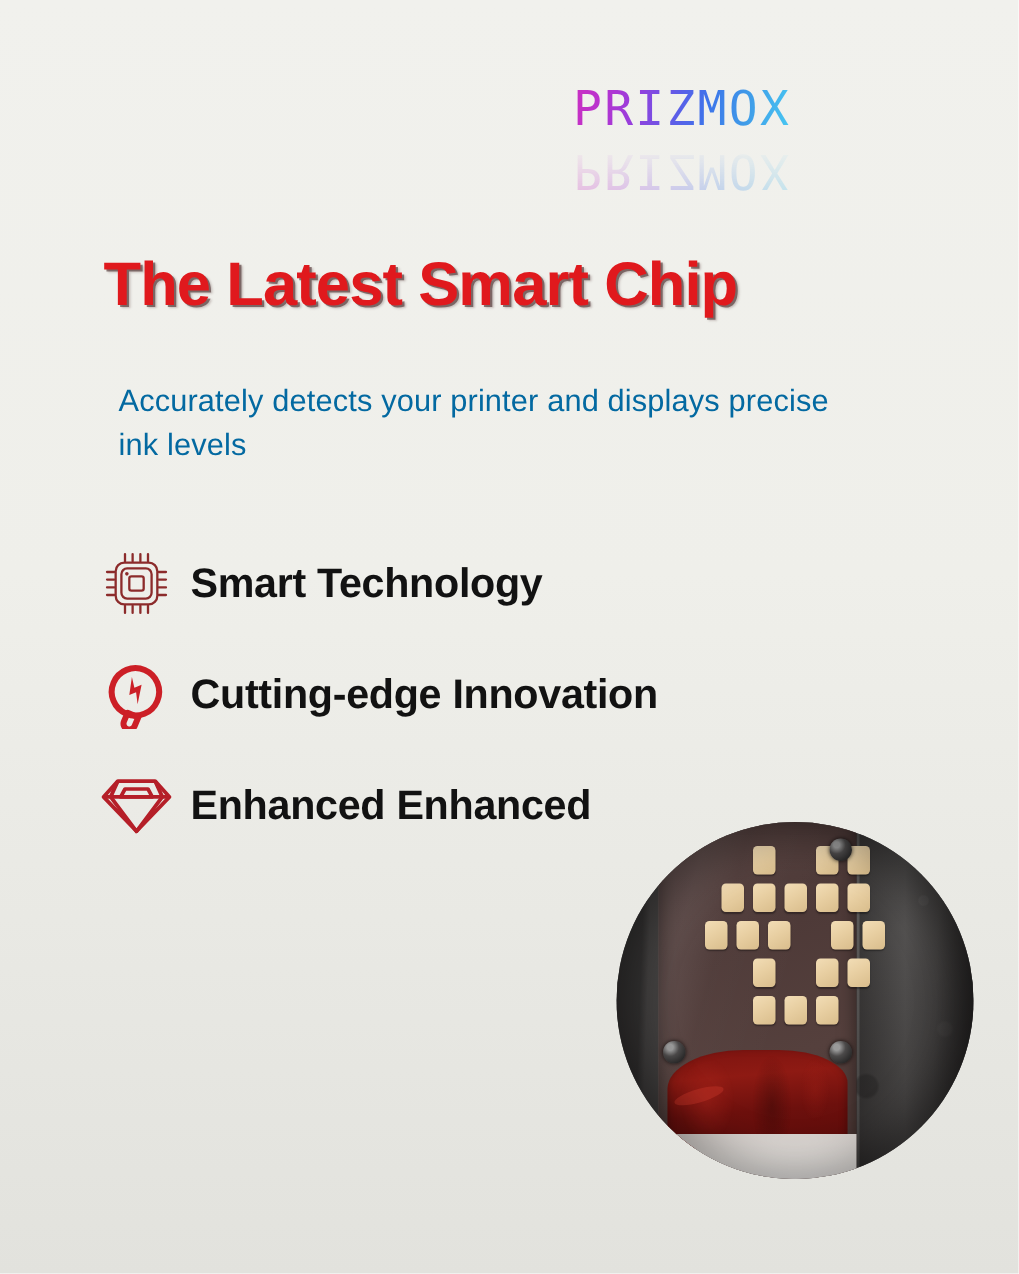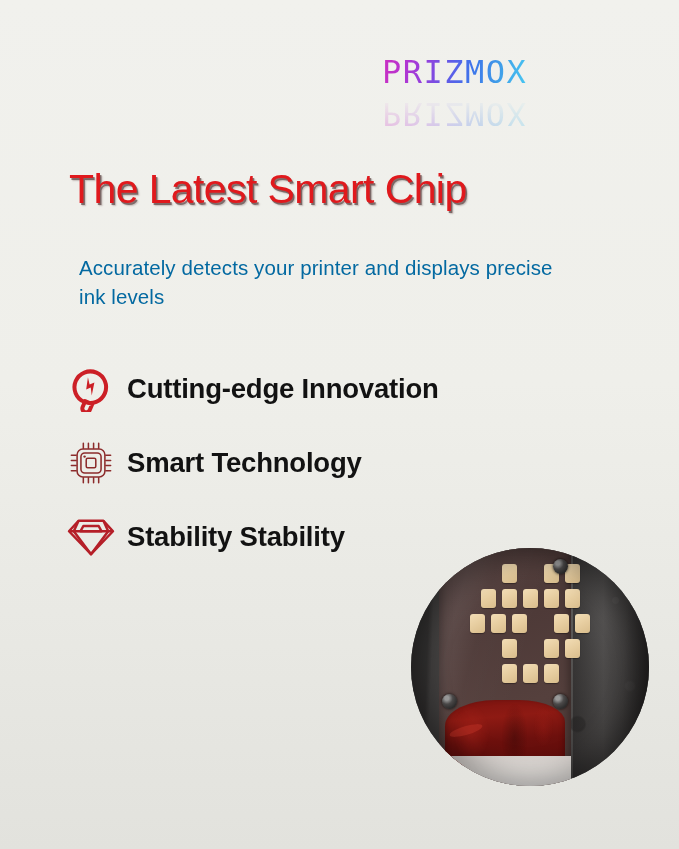--- a/index.html
+++ b/index.html
@@ -41,21 +41,21 @@
     -webkit-mask-image: linear-gradient(to top, rgba(0,0,0,0) 8%, rgba(0,0,0,0.85) 95%);
     mask-image: linear-gradient(to top, rgba(0,0,0,0) 8%, rgba(0,0,0,0.85) 95%);
     filter: blur(0.4px);
   }
 
   
   #headline {
     position: absolute;
     left: 69px; top: 166px;
     font-size: 41px;
-    font-weight: normal;
+    font-weight: bold;
     color: #e0191d;
     letter-spacing: -0.6px;
     text-shadow: 1.5px 1.5px 0 rgba(60,30,30,0.55), 2.5px 2.5px 1.5px rgba(90,60,60,0.28);
     white-space: nowrap;
   }
 
   
   #subtitle {
     position: absolute;
     left: 79px; top: 253px;
@@ -198,33 +198,20 @@
 <div id="logo-block">
   <span class="logo-word logo-main">PRIZMOX</span>
   <span class="logo-word logo-reflection" aria-hidden="true">PRIZMOX</span>
 </div>
 
 <h1 id="headline">The Latest Smart Chip</h1>
 
 <p id="subtitle">Accurately detects your printer and displays precise ink levels</p>
 
 <div id="features">
-
-  <div class="feature-row">
-    <span class="feature-icon">
-      <svg width="46" height="46" viewBox="0 0 48 48">
-        <g transform="rotate(-22 24 24)">
-          <path d="M24 5.5c9.1 0 16.5 7.4 16.5 16.5 0 9.1-7.4 16.5-16.5 16.5S7.5 31.1 7.5 22 14.9 5.5 24 5.5z" fill="none" stroke="#cc1f26" stroke-width="4.2"></path>
-          <path d="M13.5 33.5l-4.6 4.6a4 4 0 005.7 5.7l4.6-4.6z" fill="none" stroke="#cc1f26" stroke-width="4.2" stroke-linejoin="round"></path>
-          <path d="M25.6 11.5l-6.4 11h5.1l-2.1 8 7.6-11.4h-5.4z" fill="#cc1f26"></path>
-        </g>
-      </svg>
-    </span>
-    <span class="feature-label">Cutting-edge Innovation</span>
-  </div>
 
   <div class="feature-row">
     <span class="feature-icon">
       <svg width="46" height="46" viewBox="0 0 48 48" fill="none" stroke="#8c2b2b" stroke-width="1.6" stroke-linecap="round">
         <rect x="9.5" y="9.5" width="29" height="29" rx="6"></rect>
         <rect x="13.5" y="13.5" width="21" height="21" rx="4"></rect>
         <rect x="19" y="19" width="10" height="10" rx="1.5"></rect>
         <circle cx="17.3" cy="17.3" r="1.25" fill="#8c2b2b" stroke="none"></circle>
         <g>
           <path d="M16 3.5v5M21.3 3.5v5M26.7 3.5v5M32 3.5v5"></path>
@@ -232,28 +219,41 @@
           <path d="M3.5 16h5M3.5 21.3h5M3.5 26.7h5M3.5 32h5"></path>
           <path d="M39.5 16h5M39.5 21.3h5M39.5 26.7h5M39.5 32h5"></path>
         </g>
       </svg>
     </span>
     <span class="feature-label">Smart Technology</span>
   </div>
 
   <div class="feature-row">
     <span class="feature-icon">
+      <svg width="46" height="46" viewBox="0 0 48 48">
+        <g transform="rotate(-22 24 24)">
+          <path d="M24 5.5c9.1 0 16.5 7.4 16.5 16.5 0 9.1-7.4 16.5-16.5 16.5S7.5 31.1 7.5 22 14.9 5.5 24 5.5z" fill="none" stroke="#cc1f26" stroke-width="4.2"></path>
+          <path d="M13.5 33.5l-4.6 4.6a4 4 0 005.7 5.7l4.6-4.6z" fill="none" stroke="#cc1f26" stroke-width="4.2" stroke-linejoin="round"></path>
+          <path d="M25.6 11.5l-6.4 11h5.1l-2.1 8 7.6-11.4h-5.4z" fill="#cc1f26"></path>
+        </g>
+      </svg>
+    </span>
+    <span class="feature-label">Cutting-edge Innovation</span>
+  </div>
+
+  <div class="feature-row">
+    <span class="feature-icon">
       <svg width="50" height="44" viewBox="0 0 52 46" fill="none" stroke="#b51f28" stroke-width="2.6" stroke-linejoin="round">
         <path d="M13 6h26l10 11-23 24L3 17z"></path>
         <path d="M3 17h46"></path>
         <path d="M13 6l-5 11 18 24 18-24-5-11"></path>
         <path d="M18 11.5h16l3 5.5H15z"></path>
       </svg>
     </span>
-    <span class="feature-label">Stability Stability</span>
+    <span class="feature-label">Enhanced Enhanced</span>
   </div>
 
 </div>
 
 <div id="chip-photo">
   <div class="photo-inner">
     <div class="backdrop"></div>
     <div class="backdrop-grain"></div>
     <div class="right-band"></div>
 

